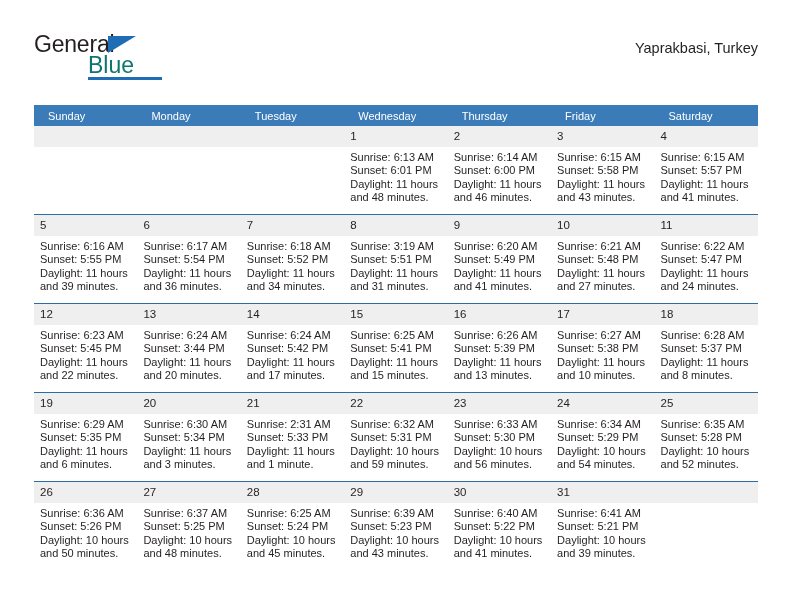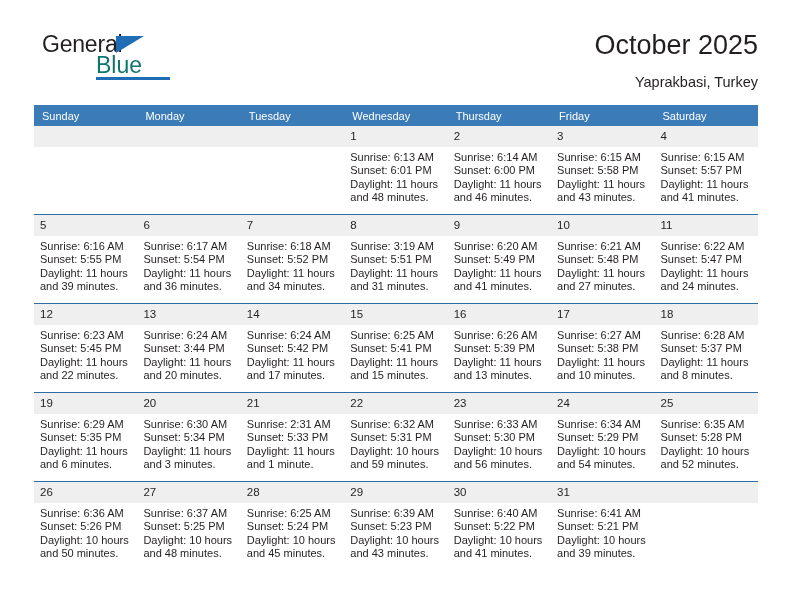--- a/index.html
+++ b/index.html
@@ -22,21 +22,21 @@
   
   .header {
     position: absolute;
     left: 0;
     top: 0;
     width: 792px;
     height: 100px;
   }
   .logo {
     position: absolute;
-    left: 42px;
+    left: 34px;
     top: 31px;
     width: 130px;
     height: 50px;
   }
   .logo-general {
     position: absolute;
     left: 0;
     top: 0;
     font-size: 23px;
     line-height: 26px;
@@ -101,21 +101,21 @@
     width: 724px;
     border-collapse: collapse;
     table-layout: fixed;
   }
   .calendar th {
     background: #3b7cb8;
     color: #ffffff;
     font-size: 11px;
     font-weight: normal;
     text-align: left;
-    padding: 4px 0 4px 8px;
+    padding: 4px 0 4px 14px;
     height: 13px;
     font-family: "Liberation Sans", sans-serif;
   }
   .calendar td {
     width: 103.4px;
     vertical-align: top;
     padding: 0;
     border-top: 1.5px solid #2e6da4;
     background: #ffffff;
     height: 88px;
@@ -153,21 +153,20 @@
   <div class="header">
 
     <div class="logo">
       <span class="logo-general">General</span>
       <span class="logo-tri"></span>
       <span class="logo-blue">Blue</span>
       <span class="logo-underline"></span>
     </div>
 
     <div class="title-block">
-      <h1 class="cal-title">October 2025</h1>
       <p class="cal-subtitle">Yaprakbasi, Turkey</p>
     </div>
 
   </div>
 
   <table class="calendar">
     <thead>
       <tr>
         <th>Sunday</th>
         <th>Monday</th>

